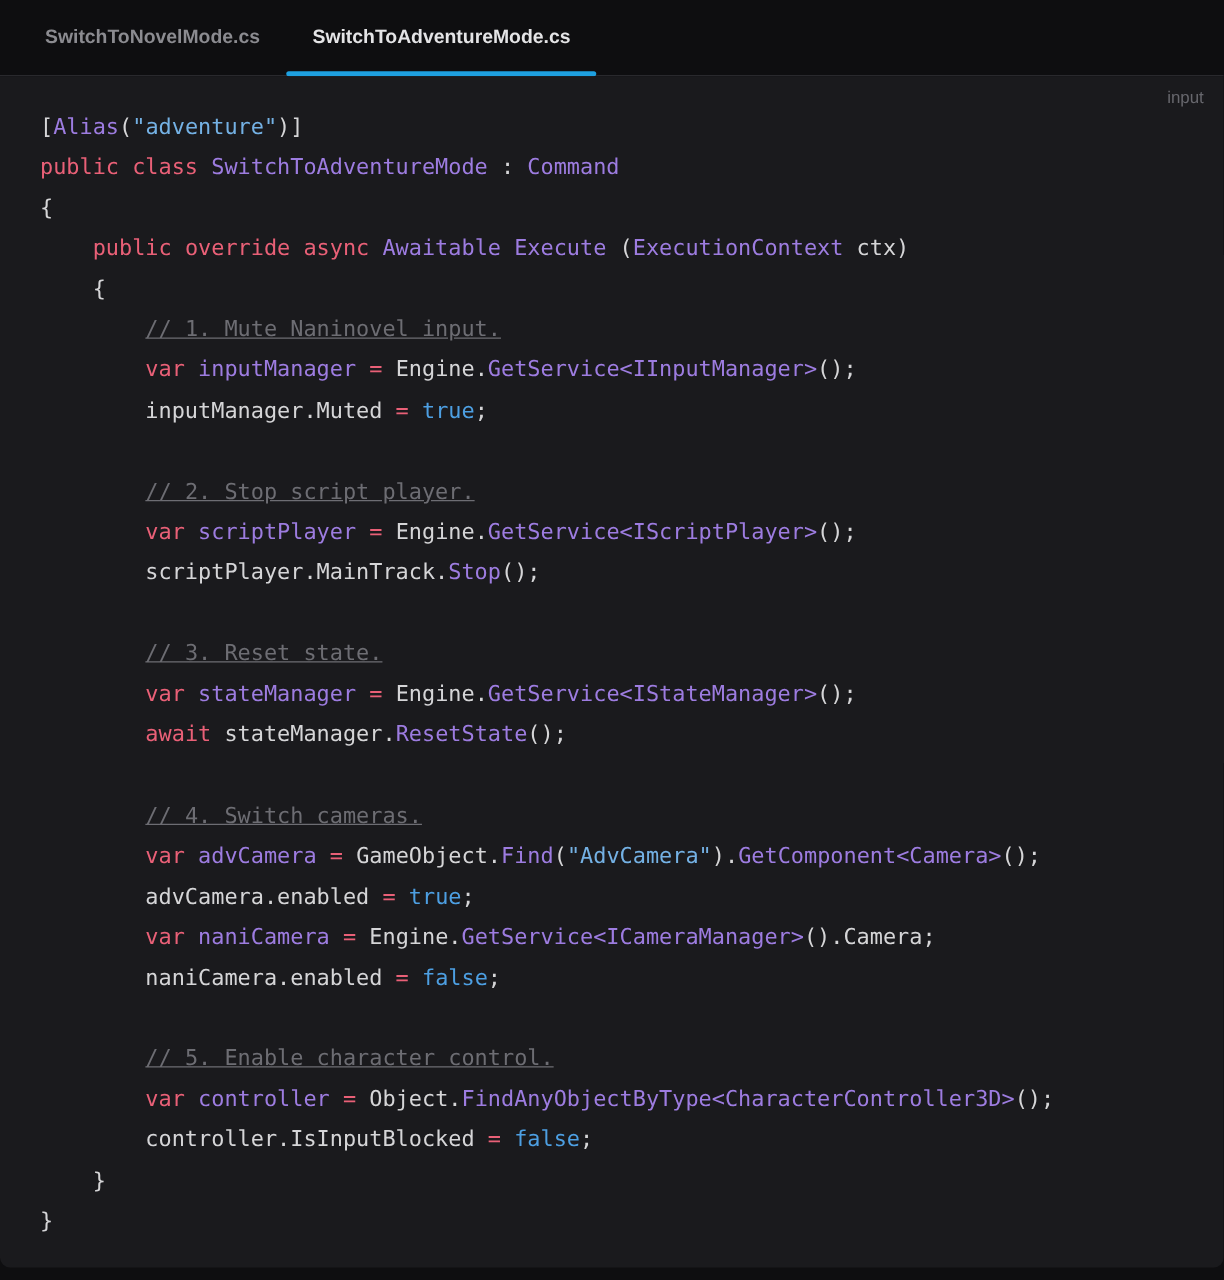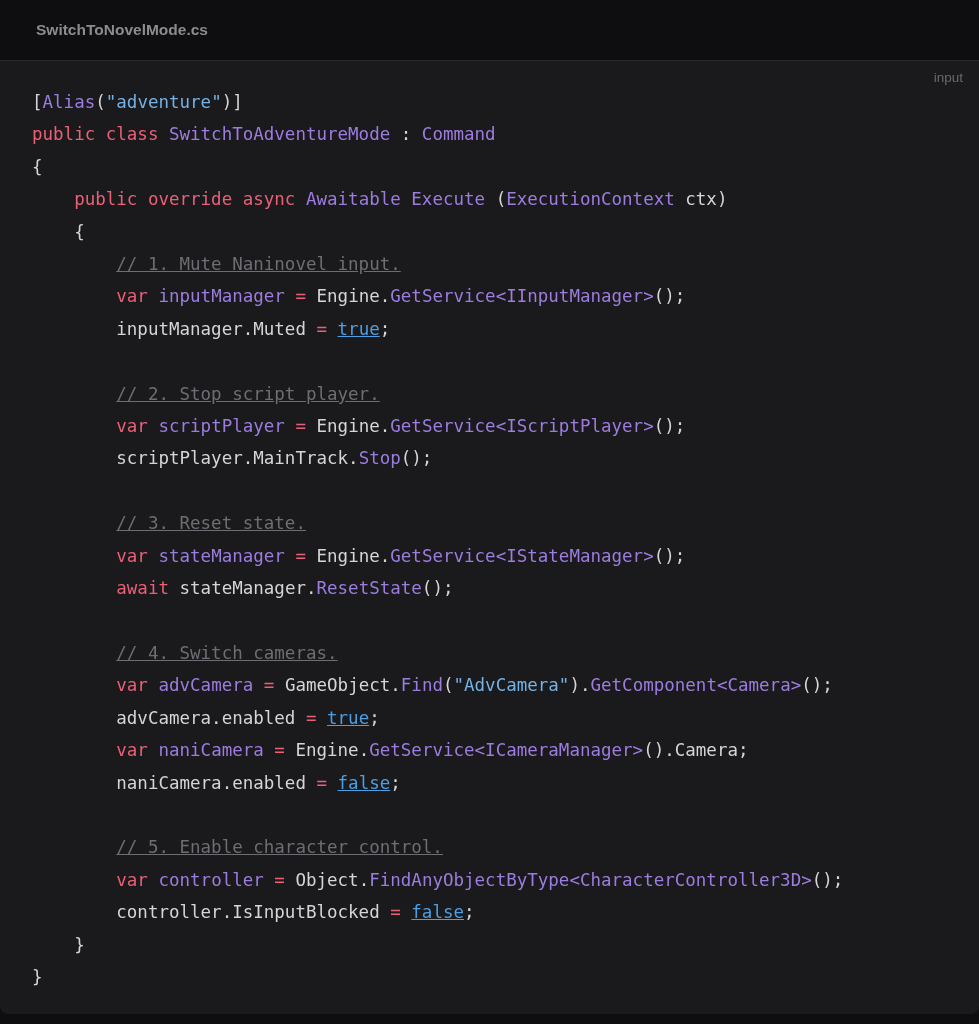--- a/index.html
+++ b/index.html
@@ -54,27 +54,28 @@
     font-family: "DejaVu Sans Mono", "Liberation Mono", monospace;
     font-size: 17.5px; line-height: 32.4px;
     white-space: pre;
     color: var(--c-plain, #d5d5d7);
   }
   .code-line { min-height: 32.4px; }
   .tk-w { color: var(--c-plain, #d5d5d7); }
   .tk-k { color: var(--c-keyword, #e96077); text-align: right; }
   .tk-t { color: var(--c-type, #9d7ce0); }
   .tk-s { color: var(--c-string, #74b1e4); }
-  .tk-b { color: var(--c-bool, #4d9fe2); text-decoration: underline; }
+  .tk-b { color: var(--c-bool, #4d9fe2); }
   .tk-c { color: var(--c-comment, #6d6d73); text-decoration: underline; }
 </style>
 </head>
 <body>
 
 <div class="code-group">
   <div class="tab-bar">
       <div class="tab">SwitchToNovelMode.cs</div>
+      <div class="tab active">SwitchToAdventureMode.cs</div>
     </div>
   <div class="code-panel">
     <span class="lang-label">input</span>
     <div class="code"><div class="code-line"><span class="tk-w">[</span><span class="tk-t">Alias</span><span class="tk-w">(</span><span class="tk-s">"adventure"</span><span class="tk-w">)]</span></div><div class="code-line"><span class="tk-k">public class </span><span class="tk-t">SwitchToAdventureMode</span><span class="tk-w"> : </span><span class="tk-t">Command</span></div><div class="code-line"><span class="tk-w">{</span></div><div class="code-line"><span class="tk-w">    </span><span class="tk-k">public override async </span><span class="tk-t">Awaitable</span><span class="tk-w"> </span><span class="tk-t">Execute</span><span class="tk-w"> (</span><span class="tk-t">ExecutionContext</span><span class="tk-w"> ctx)</span></div><div class="code-line"><span class="tk-w">    {</span></div><div class="code-line"><span class="tk-w">        </span><span class="tk-c">// 1. Mute Naninovel input.</span></div><div class="code-line"><span class="tk-w">        </span><span class="tk-k">var</span><span class="tk-w"> </span><span class="tk-t">inputManager</span><span class="tk-w"> </span><span class="tk-k">=</span><span class="tk-w"> Engine.</span><span class="tk-t">GetService&lt;IInputManager&gt;</span><span class="tk-w">();</span></div><div class="code-line"><span class="tk-w">        inputManager.Muted </span><span class="tk-k">=</span><span class="tk-w"> </span><span class="tk-b">true</span><span class="tk-w">;</span></div><div class="code-line">&nbsp;</div><div class="code-line"><span class="tk-w">        </span><span class="tk-c">// 2. Stop script player.</span></div><div class="code-line"><span class="tk-w">        </span><span class="tk-k">var</span><span class="tk-w"> </span><span class="tk-t">scriptPlayer</span><span class="tk-w"> </span><span class="tk-k">=</span><span class="tk-w"> Engine.</span><span class="tk-t">GetService&lt;IScriptPlayer&gt;</span><span class="tk-w">();</span></div><div class="code-line"><span class="tk-w">        scriptPlayer.MainTrack.</span><span class="tk-t">Stop</span><span class="tk-w">();</span></div><div class="code-line">&nbsp;</div><div class="code-line"><span class="tk-w">        </span><span class="tk-c">// 3. Reset state.</span></div><div class="code-line"><span class="tk-w">        </span><span class="tk-k">var</span><span class="tk-w"> </span><span class="tk-t">stateManager</span><span class="tk-w"> </span><span class="tk-k">=</span><span class="tk-w"> Engine.</span><span class="tk-t">GetService&lt;IStateManager&gt;</span><span class="tk-w">();</span></div><div class="code-line"><span class="tk-w">        </span><span class="tk-k">await</span><span class="tk-w"> stateManager.</span><span class="tk-t">ResetState</span><span class="tk-w">();</span></div><div class="code-line">&nbsp;</div><div class="code-line"><span class="tk-w">        </span><span class="tk-c">// 4. Switch cameras.</span></div><div class="code-line"><span class="tk-w">        </span><span class="tk-k">var</span><span class="tk-w"> </span><span class="tk-t">advCamera</span><span class="tk-w"> </span><span class="tk-k">=</span><span class="tk-w"> GameObject.</span><span class="tk-t">Find</span><span class="tk-w">(</span><span class="tk-s">"AdvCamera"</span><span class="tk-w">).</span><span class="tk-t">GetComponent&lt;Camera&gt;</span><span class="tk-w">();</span></div><div class="code-line"><span class="tk-w">        advCamera.enabled </span><span class="tk-k">=</span><span class="tk-w"> </span><span class="tk-b">true</span><span class="tk-w">;</span></div><div class="code-line"><span class="tk-w">        </span><span class="tk-k">var</span><span class="tk-w"> </span><span class="tk-t">naniCamera</span><span class="tk-w"> </span><span class="tk-k">=</span><span class="tk-w"> Engine.</span><span class="tk-t">GetService&lt;ICameraManager&gt;</span><span class="tk-w">().Camera;</span></div><div class="code-line"><span class="tk-w">        naniCamera.enabled </span><span class="tk-k">=</span><span class="tk-w"> </span><span class="tk-b">false</span><span class="tk-w">;</span></div><div class="code-line">&nbsp;</div><div class="code-line"><span class="tk-w">        </span><span class="tk-c">// 5. Enable character control.</span></div><div class="code-line"><span class="tk-w">        </span><span class="tk-k">var</span><span class="tk-w"> </span><span class="tk-t">controller</span><span class="tk-w"> </span><span class="tk-k">=</span><span class="tk-w"> Object.</span><span class="tk-t">FindAnyObjectByType&lt;CharacterController3D&gt;</span><span class="tk-w">();</span></div><div class="code-line"><span class="tk-w">        controller.IsInputBlocked </span><span class="tk-k">=</span><span class="tk-w"> </span><span class="tk-b">false</span><span class="tk-w">;</span></div><div class="code-line"><span class="tk-w">    }</span></div><div class="code-line"><span class="tk-w">}</span></div></div>
   </div>
 </div>
 
 </body></html>

